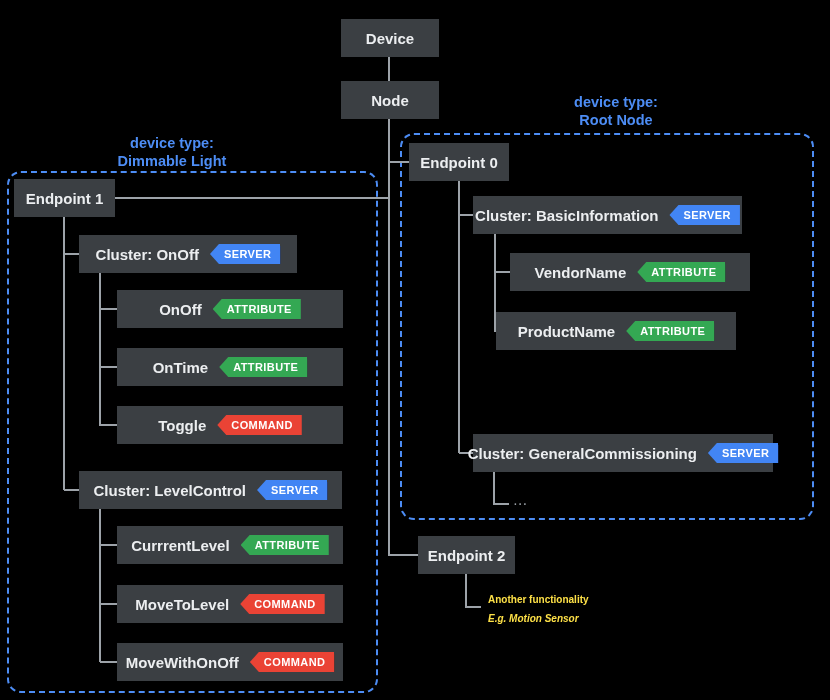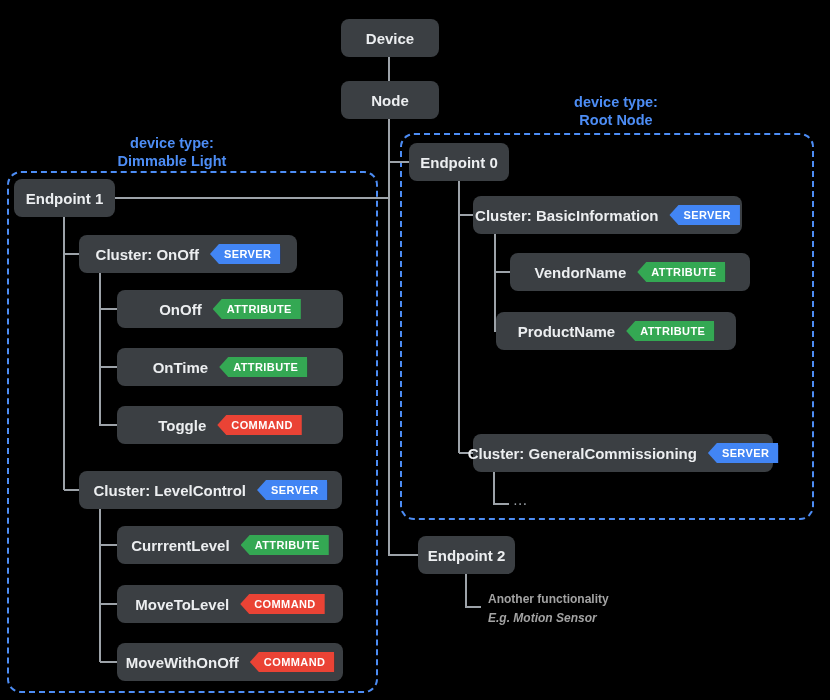--- a/index.html
+++ b/index.html
@@ -1,21 +1,21 @@
 <!DOCTYPE html>
 <html><head>
 <meta charset="utf-8">
 <style>
   html,body{margin:0;padding:0;background:#000;}
   #stage{
     position:relative;width:830px;height:700px;background:#000;overflow:hidden;
     font-family:"Liberation Sans",sans-serif;
   }
   .nodebox{
-    position:absolute;height:38px;background:#3b3f43;border-radius:8px;
+    position:absolute;height:38px;background:#3b3f43;border-radius:0;
     display:flex;align-items:center;justify-content:center;gap:11px;
     color:#eceef0;font-size:15px;font-weight:700;white-space:nowrap;
     box-sizing:border-box;padding:0 10px;
   }
   .badge{
     display:inline-block;font-size:11px;font-weight:700;color:#fff;
     line-height:20px;height:20px;padding:0 9px 0 14px;letter-spacing:.4px;
     clip-path:polygon(9px 0,100% 0,100% 100%,9px 100%,0 50%);
   }
   .badge.server{background:#4285f4;filter:drop-shadow(2px 2px 0 #1e3f8f);}
@@ -23,21 +23,21 @@
   .badge.command{background:#ea4335;filter:drop-shadow(2px 2px 0 #8f241b);}
   .line{position:absolute;background:#9da3a9;}
   .group{position:absolute;border:2px dashed #4d8df5;border-radius:14px;box-sizing:border-box;}
   .caption{
     position:absolute;color:#4d8df5;font-weight:700;font-size:14.5px;
     text-align:center;line-height:18px;width:220px;
   }
   .ellipsis{
     position:absolute;color:#9aa0a6;font-size:10px;font-weight:700;letter-spacing:2px;
   }
-  .note{position:absolute;color:#a3a3a3;font-size:12px;line-height:19px;white-space:nowrap;}
+  .note{position:absolute;color:#fde047;font-size:10px;line-height:19px;white-space:nowrap;}
   .note .n1{font-weight:700;display:block;}
   .note .n2{font-style:italic;font-weight:700;display:block;}
 </style>
 </head>
 <body>
 
 <div id="stage">
 
   <div class="group" style="left:7px;top:171px;width:371px;height:522px;"></div>
   <div class="group" style="left:400px;top:133px;width:414px;height:387px;"></div>

